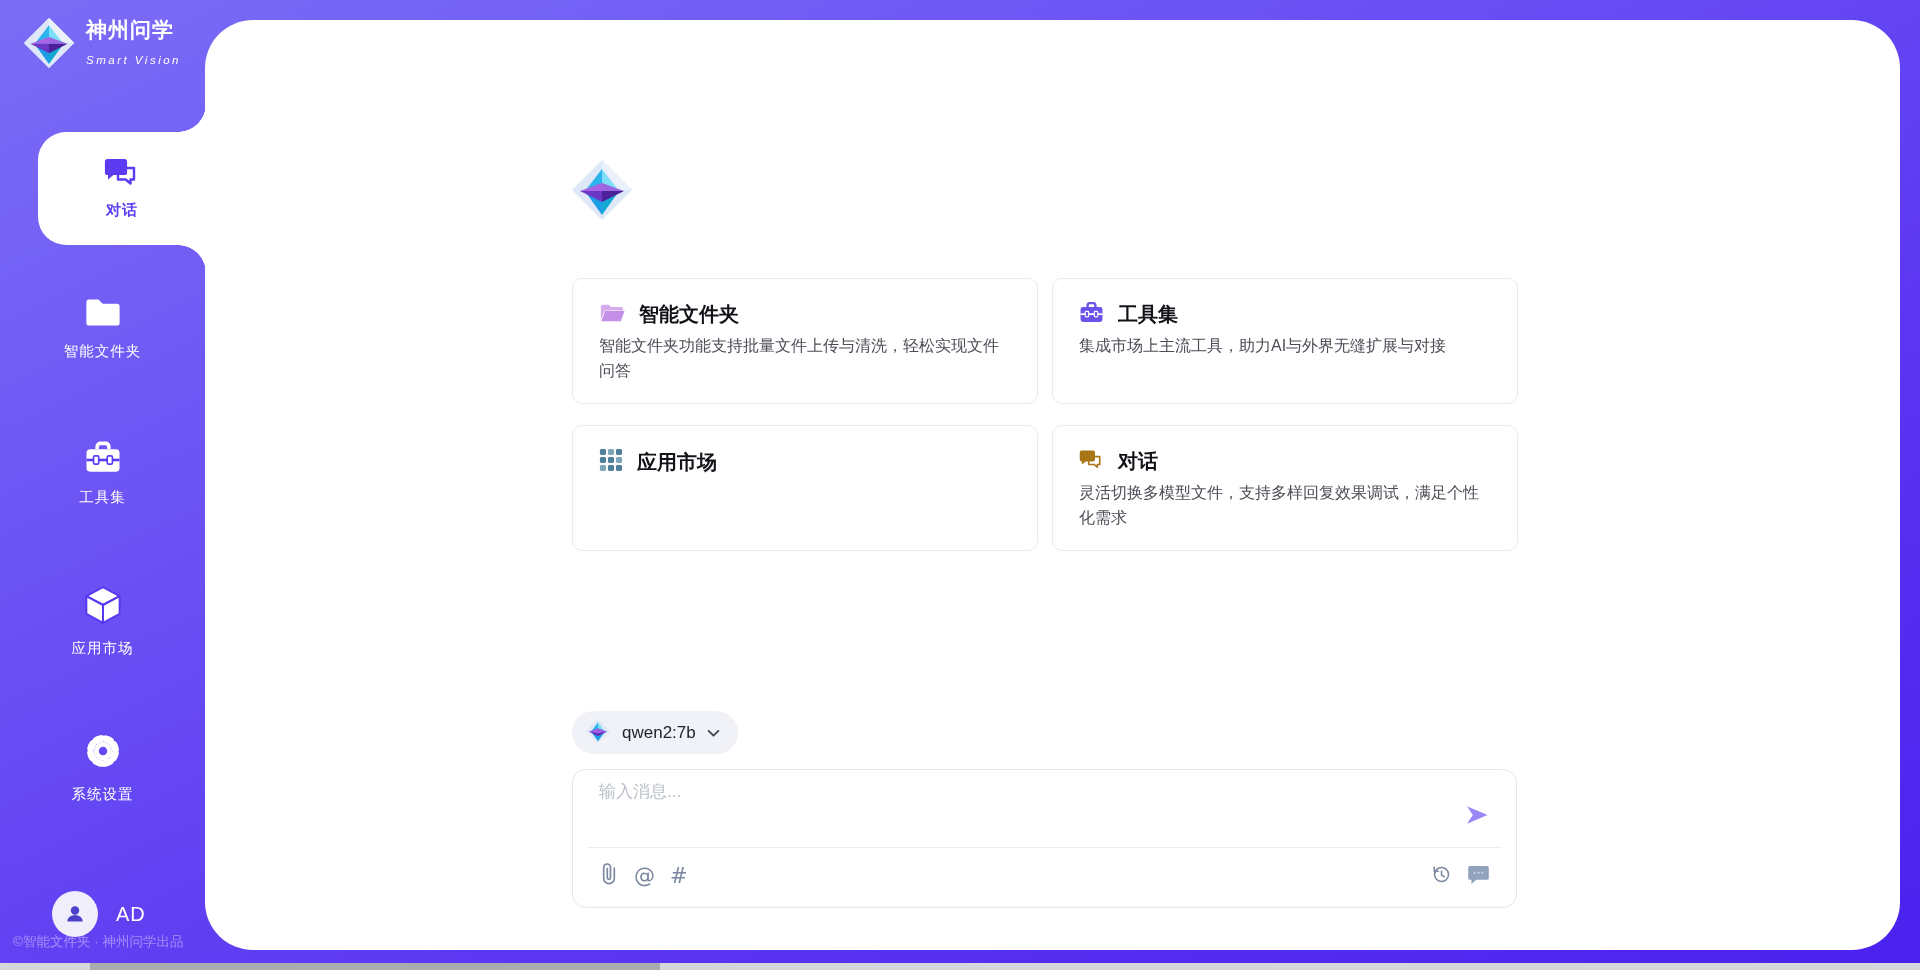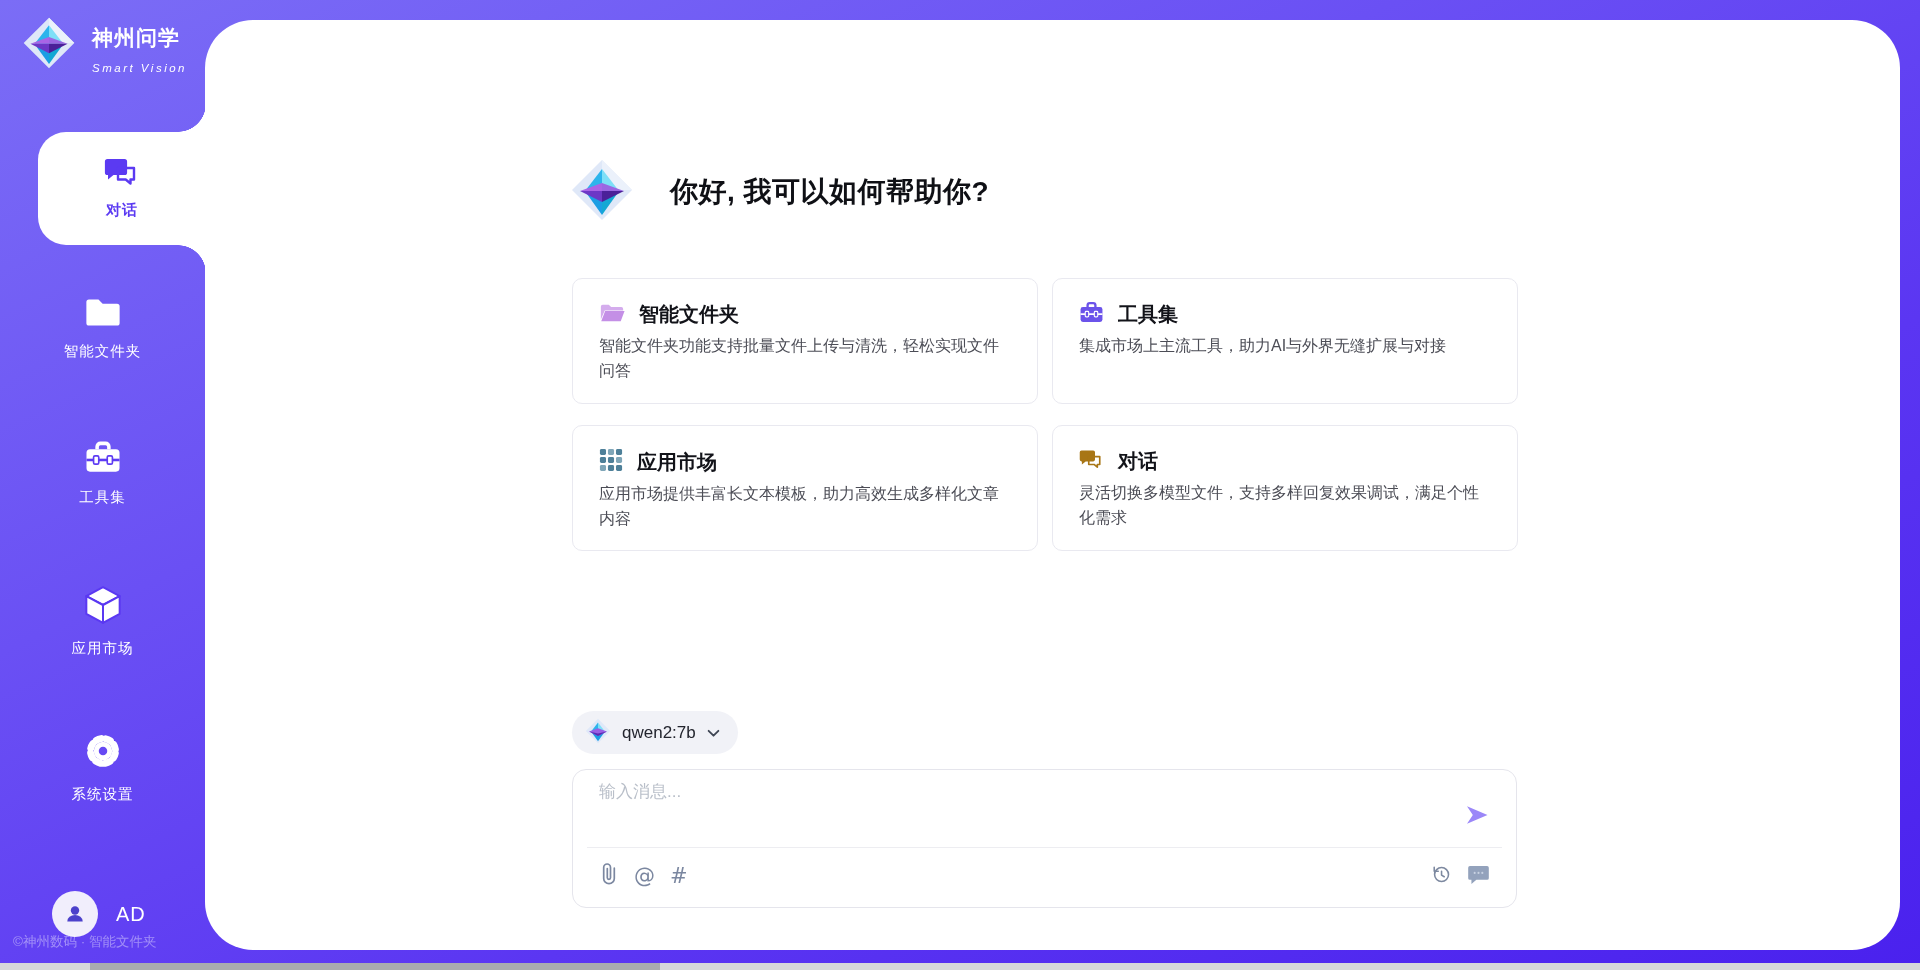--- a/index.html
+++ b/index.html
@@ -7,21 +7,21 @@
   body { font-family:"Liberation Sans","DejaVu Sans",sans-serif; }
   .screen { position:relative; width:1920px; height:970px;
     background:linear-gradient(155deg,#7b6df6 0%,#6a50f4 35%,#5b36f2 65%,#4a21ee 100%); }
 
   
   .panel { position:absolute; left:205px; top:20px; width:1695px; height:930px;
     background:#ffffff; border-radius:48px; }
 
   
   .sidebar { position:absolute; left:0; top:0; width:205px; height:970px; color:#fff; }
-  .brand { position:absolute; left:22px; top:16px; display:flex; align-items:flex-end; gap:16px; }
+  .brand { position:absolute; left:22px; top:16px; display:flex; align-items:flex-start; gap:10px; }
   .brand-name { font-size:21px; font-weight:700; letter-spacing:1px; }
   .brand-sub { font-size:11.5px; letter-spacing:2.5px; margin-top:10px;font-style:italic; }
 
   .nav-item { position:absolute; left:0; width:205px; display:flex; flex-direction:column;
     align-items:center; gap:10px; color:#fff; cursor:pointer; }
   .nav-item .nav-label { font-size:14.5px; letter-spacing:1px; }
   .nav-pos-1 { top:297px; } .nav-pos-2 { top:441px; } .nav-pos-3 { top:585px; } .nav-pos-4 { top:731px; }
 
   .nav-active { position:absolute; left:38px; top:132px; width:168px; height:113px;
     background:#fff; border-radius:28px 0 0 28px; display:flex; flex-direction:column;
@@ -167,41 +167,40 @@
     <div class="user-row">
       <span class="avatar">
         <svg width="28" height="28" viewBox="0 0 32 32">
           <circle cx="16" cy="12" r="4.8" fill="#4c41cb"></circle>
           <path d="M7.2 24.5 a 8.8 7.4 0 0 1 17.6 0 z" fill="#4c41cb"></path>
         </svg>
       </span>
       <span class="user-name">AD</span>
     </div>
 
-    <div class="footer-note">©神州数码 · 智能文件夹</div>
+    <div class="footer-note">©智能文件夹 · 神州问学出品</div>
   </div>
 
   <div class="panel"></div>
 
   <div class="greeting">
     <span>
       <svg width="64" height="64" viewBox="0 0 64 64">
         <polygon points="32,2 62,32 32,62 2,32" fill="#dfe8f8"></polygon>
         <polygon points="32,2 62,32 32,32" fill="#ebf1fb"></polygon>
         <polygon points="32,11 32,33 15,33" fill="#2cb4ec"></polygon>
         <polygon points="32,11 49,33 32,33" fill="#7ddff7"></polygon>
         <polygon points="17,36 32,57 32,36" fill="#1b9ee4"></polygon>
         <polygon points="32,36 32,57 47,36" fill="#14a8d4"></polygon>
         <polygon points="10,33 32,25 32,33" fill="#a964e6"></polygon>
         <polygon points="32,25 54,33 32,33" fill="#9a66e2"></polygon>
         <polygon points="10,33 32,44 32,33" fill="#6d37c6"></polygon>
         <polygon points="32,33 32,44 54,33" fill="#4b2099"></polygon>
       </svg>
     </span>
-    <span class="greeting-text">你好, 我可以如何帮助你?</span>
   </div>
 
   <div class="cards">
 
     <div class="card">
       <div class="card-head">
         <span>
           <svg width="26" height="22" viewBox="0 0 28 22">
             <path d="M2 4 a2 2 0 0 1 2 -2 h6.5 l2.6 2.6 H24 a2 2 0 0 1 2 2 V8.2 H6.2 L2 18 z" fill="#d4aced"></path>
             <path d="M6.6 8.8 h20.9 l-4.1 11.2 H2.4 z" fill="#c48fe6"></path>
@@ -238,21 +237,20 @@
             <rect x="1" y="9.7" width="6.6" height="6.6" rx="1.6" fill="#4e8099"></rect>
             <rect x="9.7" y="9.7" width="6.6" height="6.6" rx="1.6" fill="#4e8099"></rect>
             <rect x="18.4" y="9.7" width="6.6" height="6.6" rx="1.6" fill="#7fa6b8"></rect>
             <rect x="1" y="18.4" width="6.6" height="6.6" rx="1.6" fill="#7fa6b8"></rect>
             <rect x="9.7" y="18.4" width="6.6" height="6.6" rx="1.6" fill="#4e8099"></rect>
             <rect x="18.4" y="18.4" width="6.6" height="6.6" rx="1.6" fill="#4e8099"></rect>
           </svg>
         </span>
         <span class="card-title">应用市场</span>
       </div>
-      <div class="card-desc">应用市场提供丰富长文本模板，助力高效生成多样化文章内容</div>
     </div>
 
     <div class="card">
       <div class="card-head">
         <span>
           <svg width="25" height="22" viewBox="0 0 36 32">
             <path d="M3.5 2 h17 a2.6 2.6 0 0 1 2.6 2.6 v10.8 a2.6 2.6 0 0 1 -2.6 2.6 h-11 l-5.5 4.6 v-4.6 h-0.5 a2.6 2.6 0 0 1 -2.6 -2.6 V4.6 A2.6 2.6 0 0 1 3.5 2 z" fill="#a87616"></path>
             <path d="M14 11 h16 v11.5 h-3.5 v4 l-4.8 -4 H14 z" fill="none" stroke="#a87616" stroke-width="2.4" stroke-linejoin="round"></path>
           </svg>
         </span>

